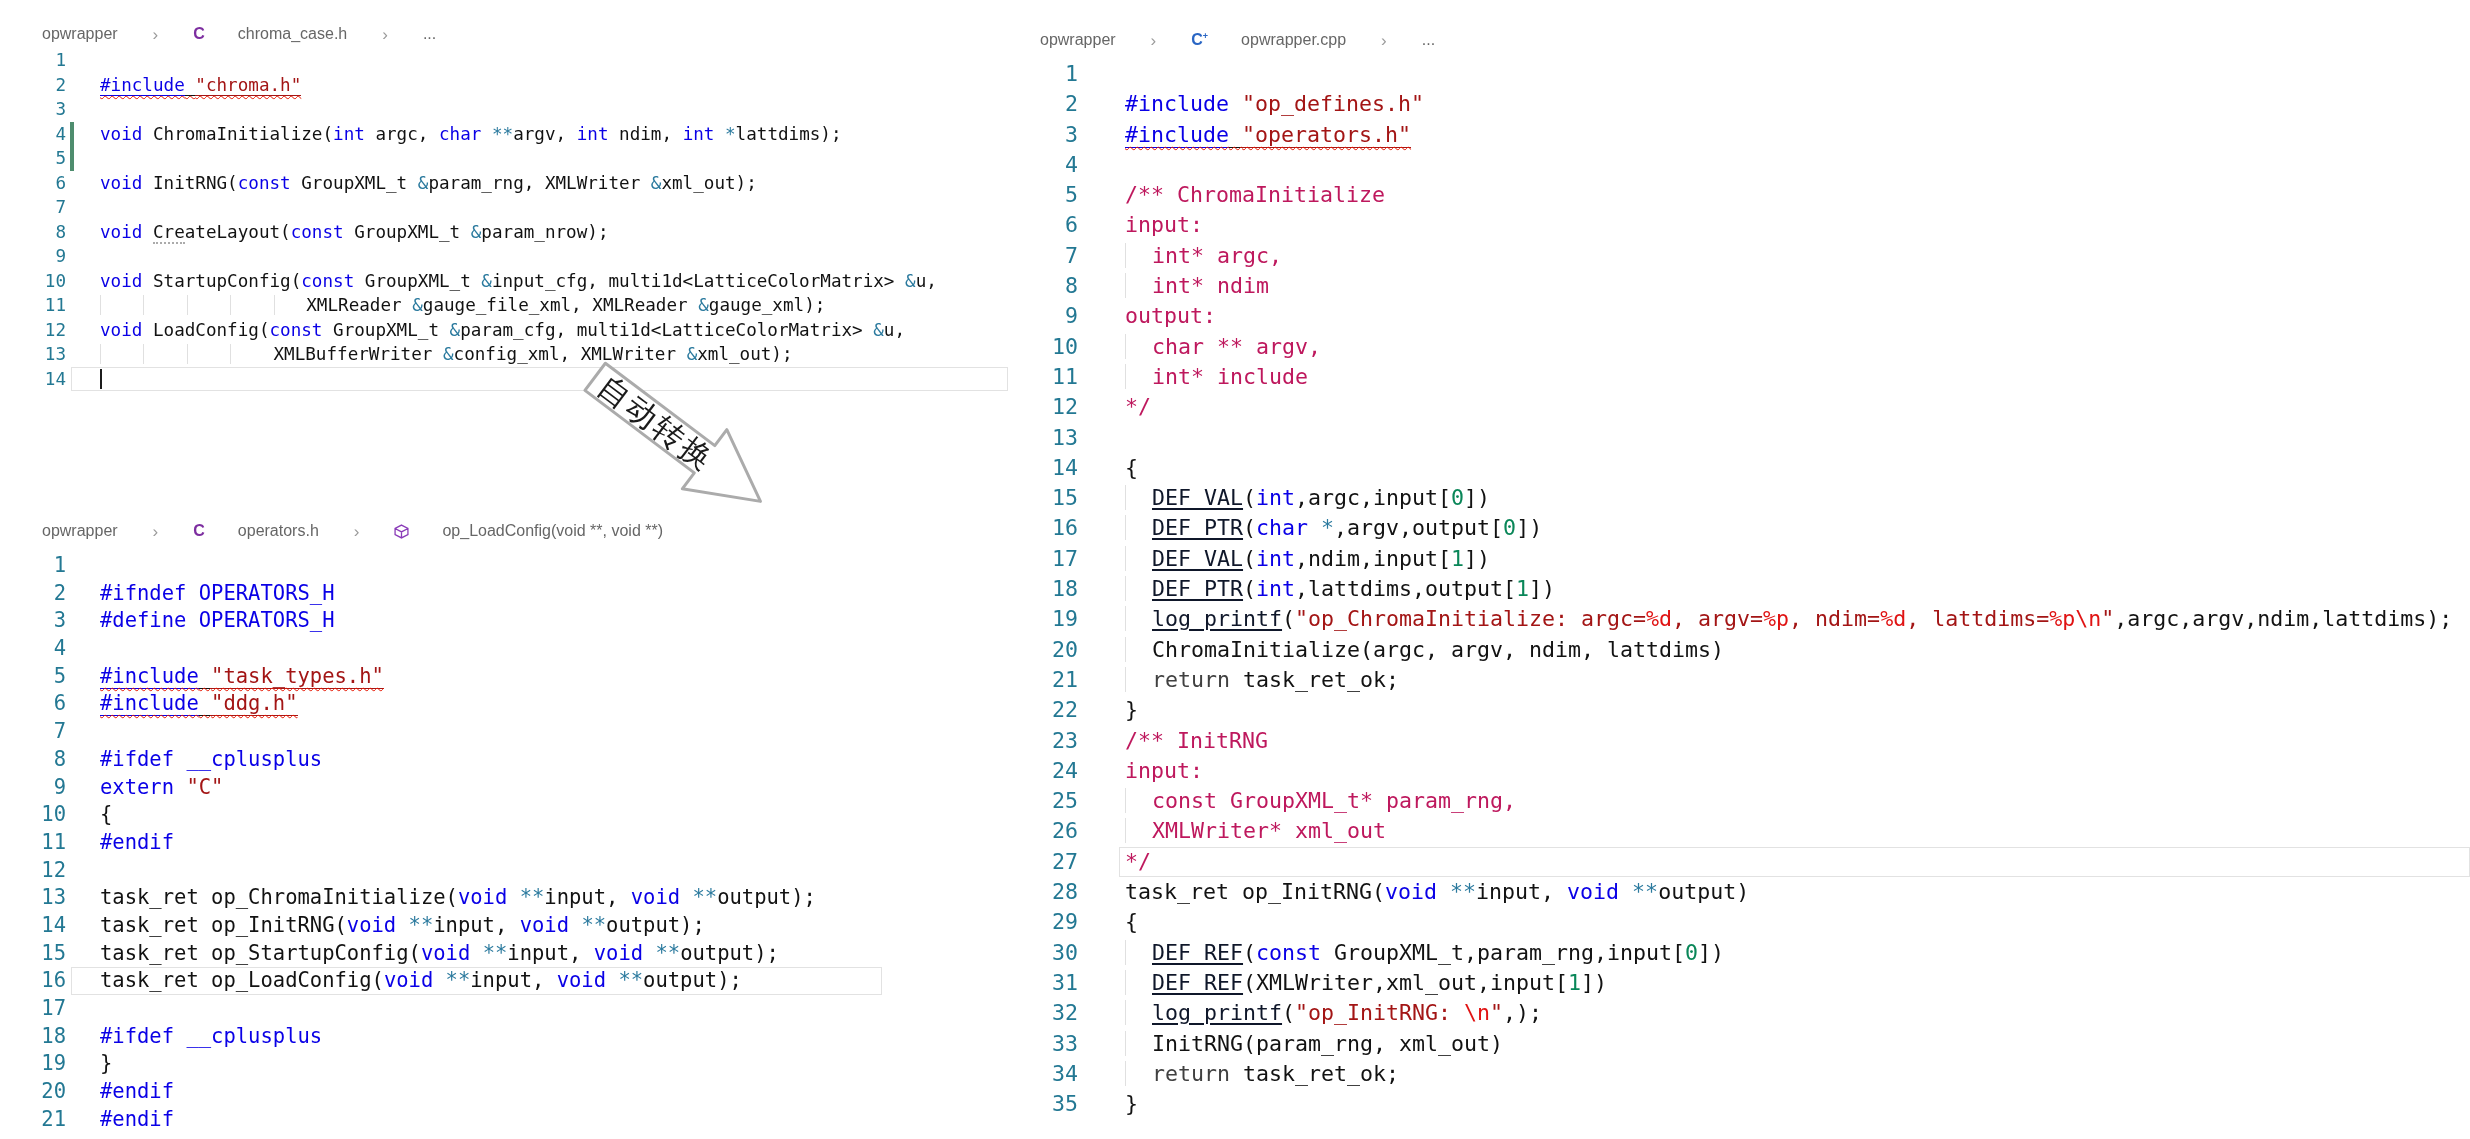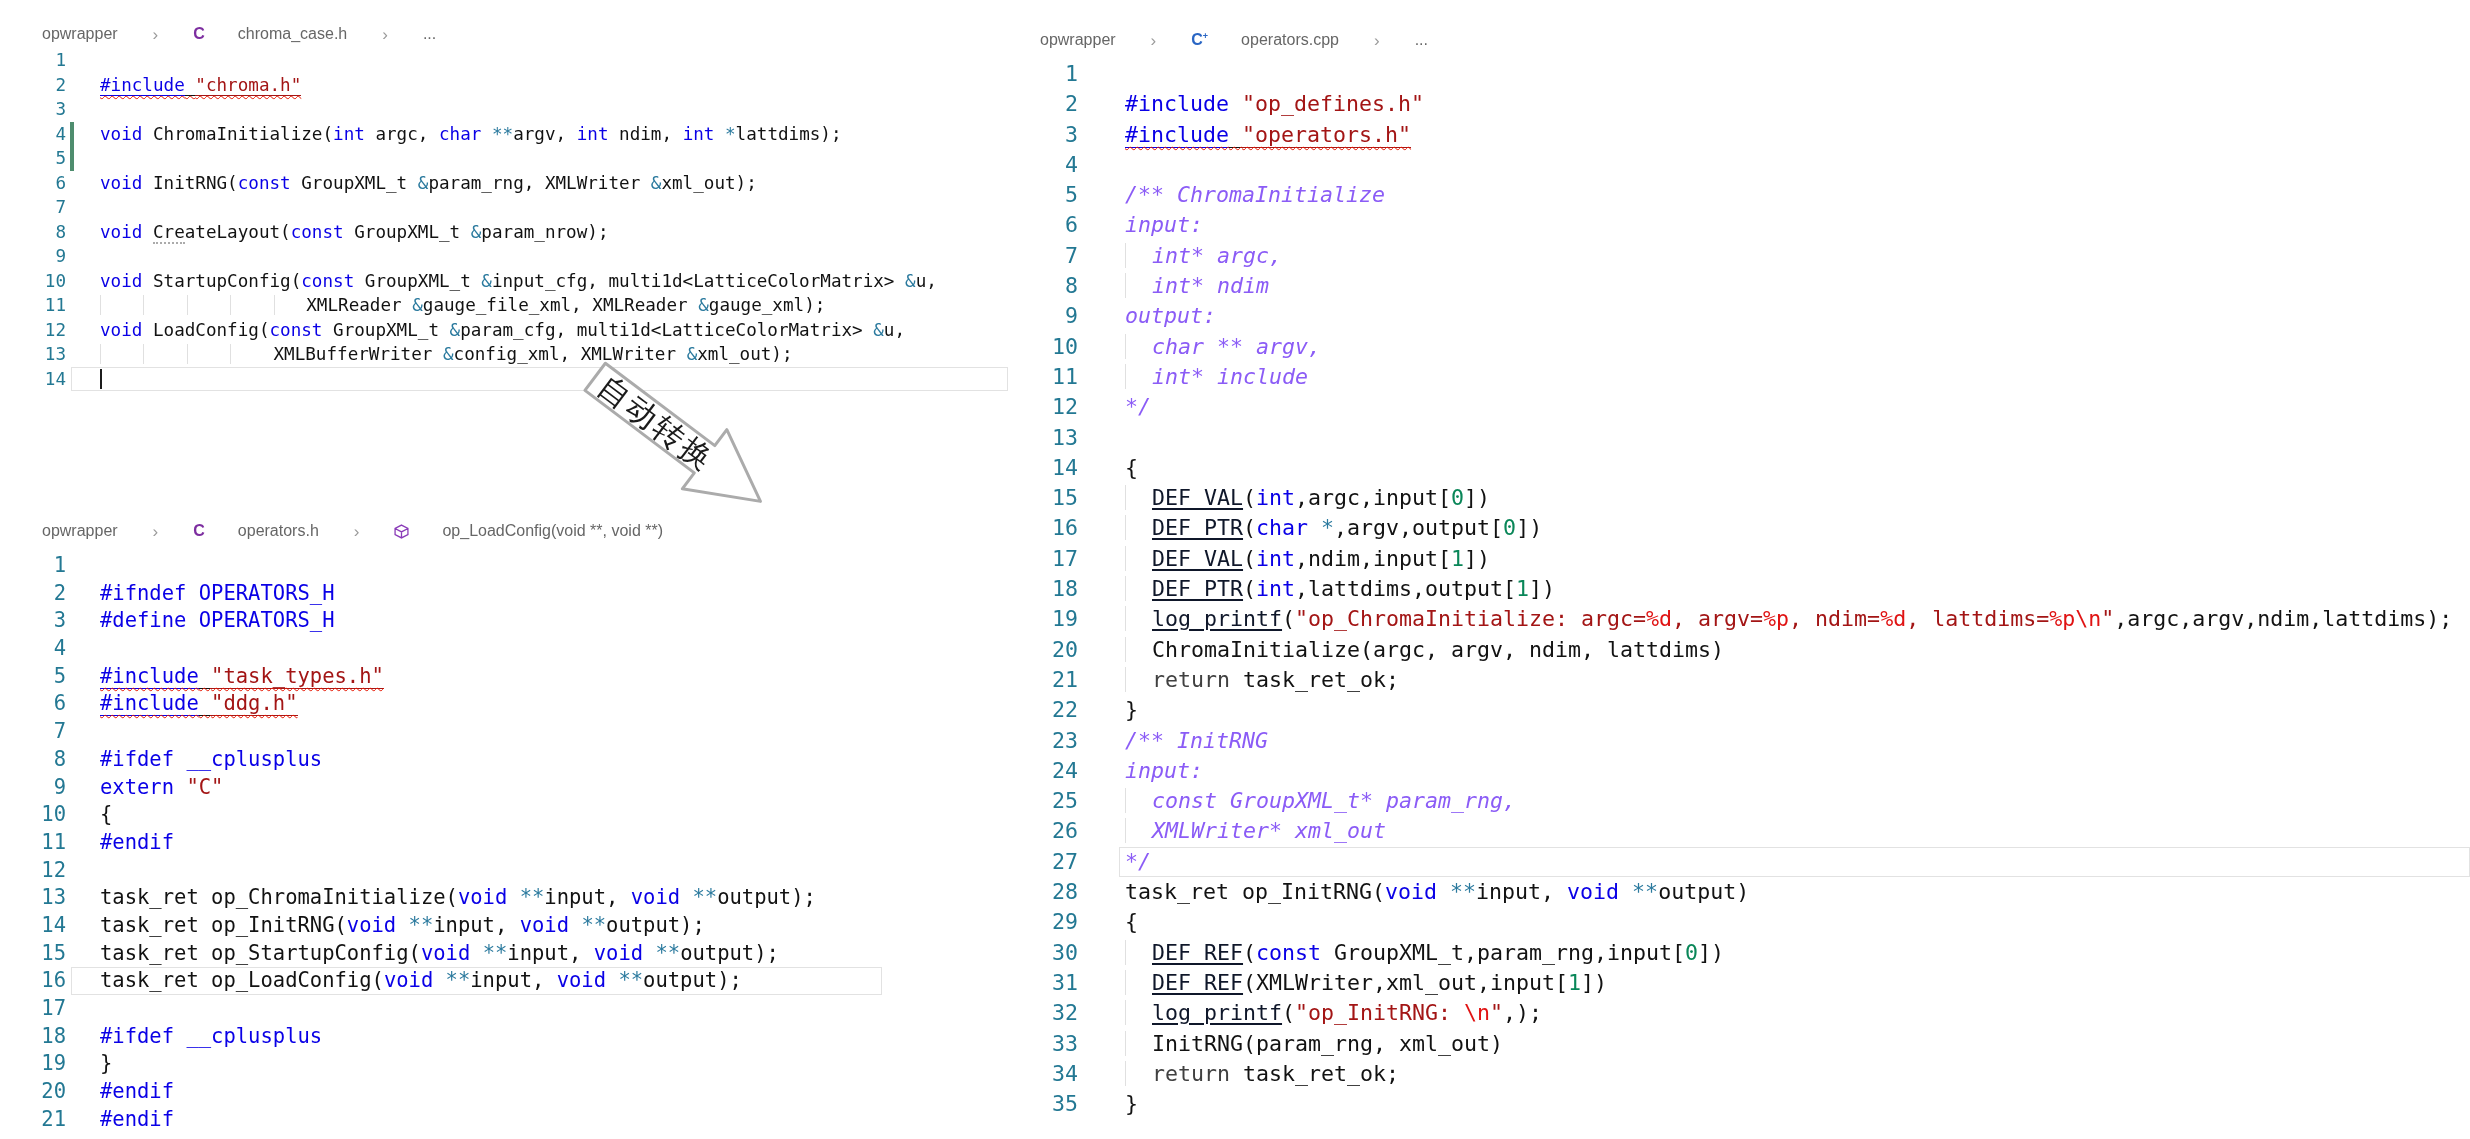--- a/index.html
+++ b/index.html
@@ -28,21 +28,21 @@
     left:var(--curL);right:var(--curR);
     border:1px solid #e2e2e2;pointer-events:none;
   }
   .ln{flex:none;width:var(--lnw);padding-right:var(--lnp);text-align:right;color:#237893;}
   .codeln{white-space:pre;}
   .pl{color:#121212;}
   .kw{color:#0a00e6;}
   .op{color:#2b7a9e;}
   .str{color:#a31515;}
   .esc{color:#e01313;}
-  .cm{color:#8b5cf6;font-style:italic;}
+  .cm{color:#be185d;}
   .num{color:#098658;}
   .mac{color:#0f172a;text-decoration:underline;text-underline-offset:3px;}
   .ctl{color:#404040;}
   .gd{border-left:1px solid #e0e0e0;}
   .unl{border-bottom:1px solid currentColor;}
   .sqg{text-decoration:underline wavy #e51400;text-decoration-thickness:1px;text-underline-offset:4px;text-decoration-skip-ink:none;}
   .dots{border-bottom:2px dotted #ababab;}
   .caret{
     position:absolute;top:2px;bottom:2px;width:2px;background:#1c1c1c;
     left:calc(var(--lnw) + var(--lnp));
@@ -225,21 +225,21 @@
         <span class="codeln"><span class="kw">#endif</span></span>
       </div>
     </div>
 </div>
 
 <div class="pane" style="left: 1010px; top: 28px; width: 1460px; --lh: 30.3px; --fs: 21.6px; --lnw: 68px; --lnp: 47px; --curL: 109px; --curR: 0px;">
   <div class="crumbs" style="padding-left: 30px;">
       <span class="crumb">opwrapper</span>
       <span class="sep">›</span>
       <span class="fic cpp">C<sup>+</sup></span>
-      <span class="crumb">operators.cpp</span>
+      <span class="crumb">opwrapper.cpp</span>
       <span class="sep">›</span>
       <span class="crumb">...</span>
     </div>
   <div class="rows" style="margin-top: 7px;">
       <div class="row">
         <span class="ln">1</span>
         <span class="codeln"></span>
       </div>
       <div class="row">
         <span class="ln">2</span>

